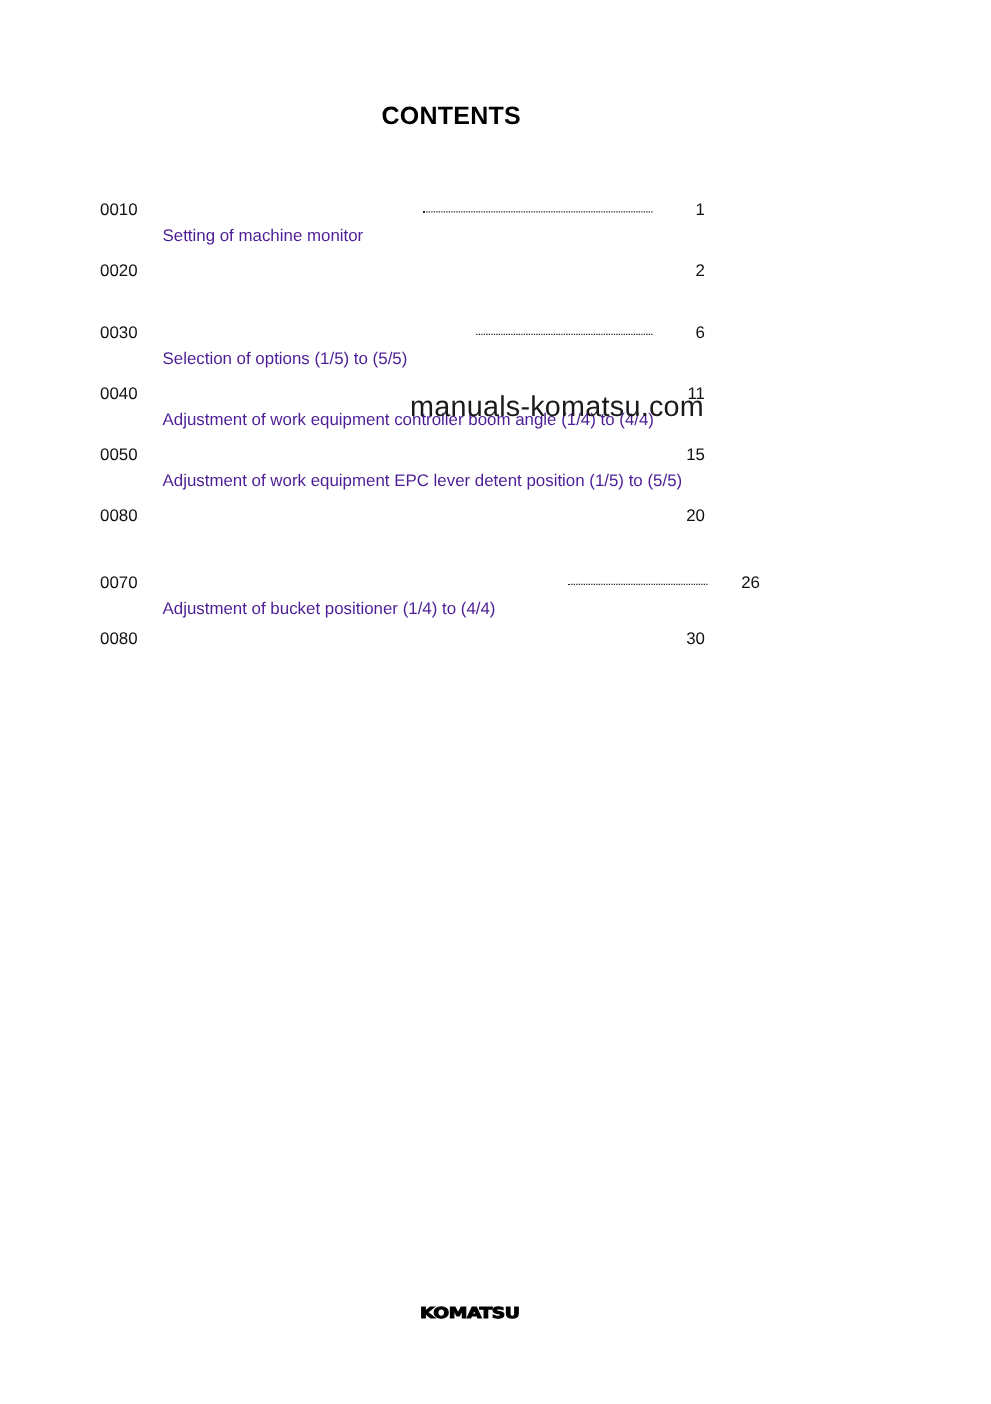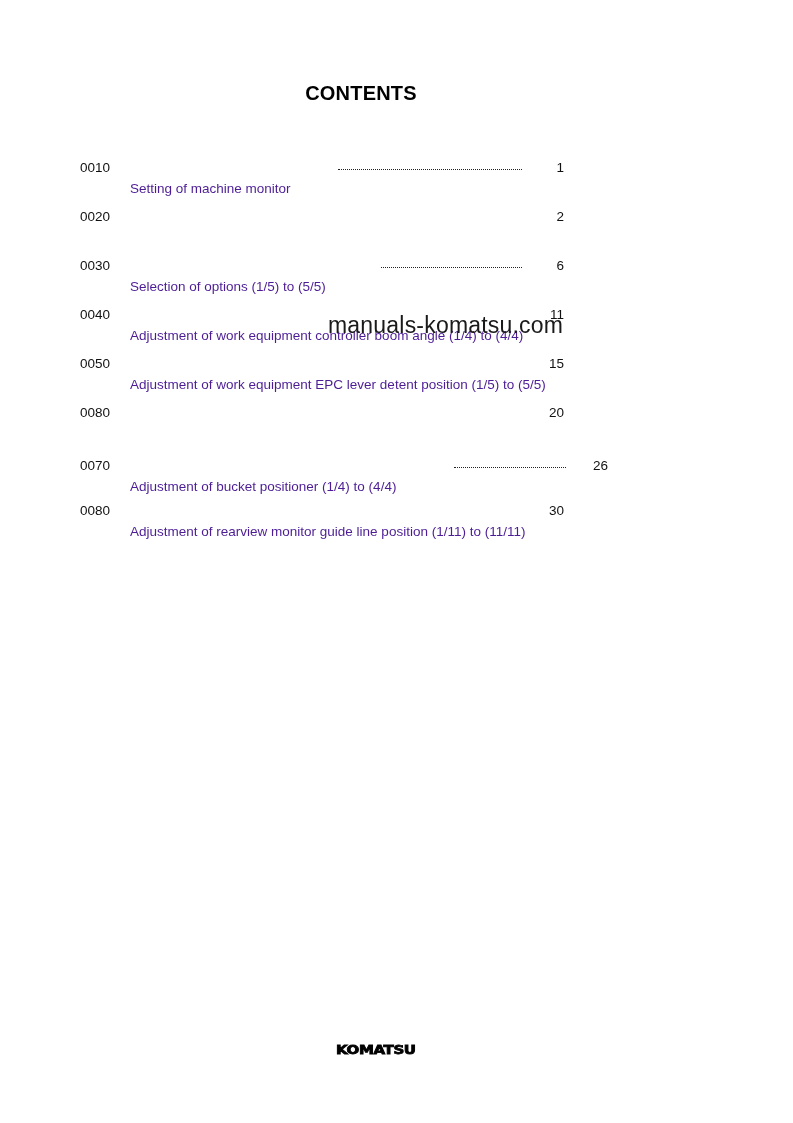--- a/index.html
+++ b/index.html
@@ -140,21 +140,20 @@
 
   <div class="toc-row" style="top:456px;padding-left:44px;">
     <span class="toc-code">0070</span>
     <span class="toc-title">Adjustment of bucket positioner (1/4) to (4/4)</span>
     <span class="toc-leader" style="left:454px;"></span>
     <span class="toc-page">26</span>
   </div>
 
   <div class="toc-row" style="top:501px;">
     <span class="toc-code">0080</span>
-    <span class="toc-title">Adjustment of rearview monitor guide line position (1/11) to (11/11)</span>
     <span class="toc-leader" style="left:588px;"></span>
     <span class="toc-page">30</span>
   </div>
 
 </div>
 
 <div class="watermark">manuals-komatsu.com</div>
 
 <div class="logo">KOMATSU</div>
 

